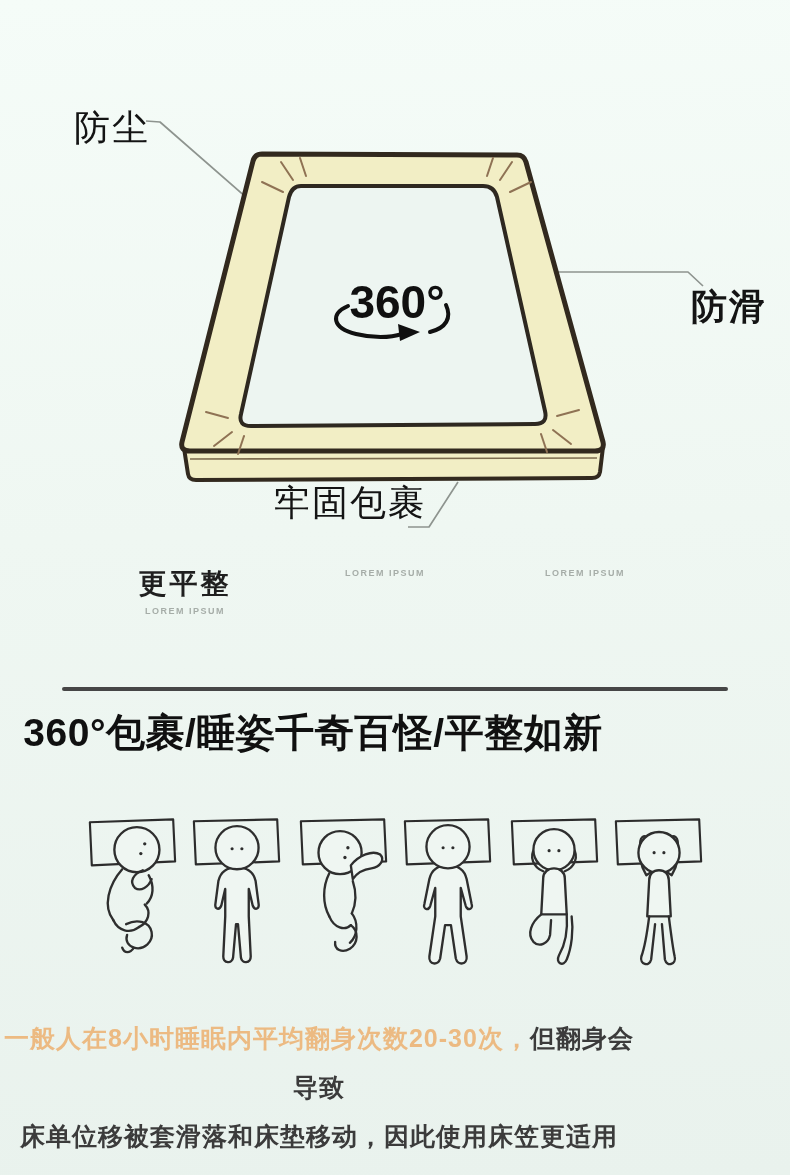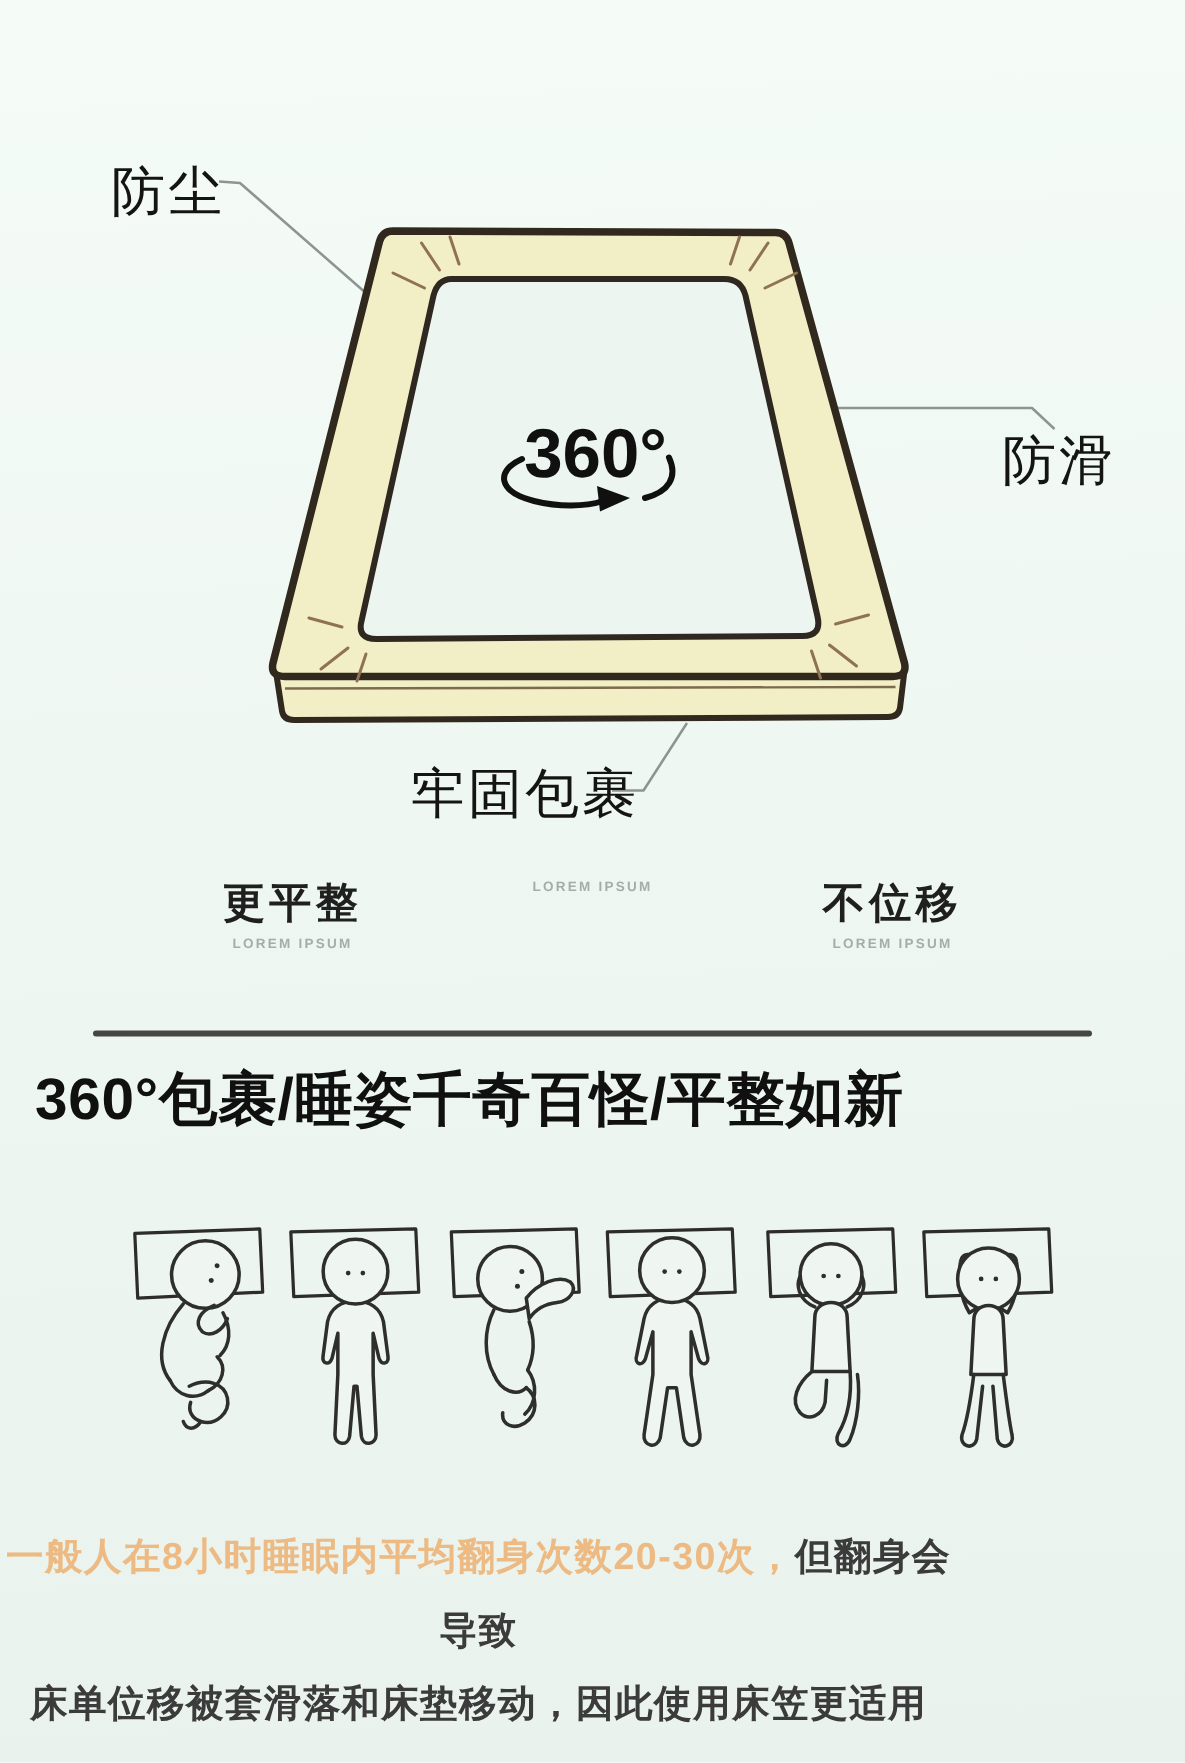--- a/index.html
+++ b/index.html
@@ -18,22 +18,22 @@
   .leader{stroke:#8e948f;stroke-width:1.7;fill:none;stroke-linejoin:round;}
   .rot-arrow{fill:none;stroke:#101010;stroke-width:4;stroke-linecap:round;}
   .rot-head{fill:#101010;stroke:none;}
   .rot-text{font-family:"Liberation Sans","DejaVu Sans",sans-serif;font-size:46px;font-weight:700;fill:#101010;}
   .diagram-label{
     position:absolute;font-size:36px;color:#141414;font-weight:500;
     letter-spacing:2px;white-space:nowrap;
   }
   
   #features{
-    position:absolute;top:583px;left:85px;width:620px;
-    display:flex;justify-content:center;text-align:center;
+    position:absolute;top:565px;left:85px;width:620px;
+    display:flex;justify-content:flex-start;text-align:center;
   }
   .feature{width:200px;}
   .feature-title{font-size:28px;font-weight:600;color:#1f1f1f;letter-spacing:3px;}
   .feature-sub{margin-top:3px;font-size:9px;font-weight:700;color:#a6ada8;letter-spacing:1.5px;}
   
   #divider{position:absolute;top:687px;left:62px;width:666px;height:4px;background:#464646;border-radius:2px;}
   #section-heading{
     position:absolute;top:706px;left:0;width:626px;text-align:center;
     font-size:39px;font-weight:700;color:#101010;letter-spacing:0.5px;
   }
@@ -86,33 +86,32 @@
 
     <text class="rot-text" x="397" y="228" text-anchor="middle">360°</text>
     <g>
       <path class="rot-arrow" d="M348,216 C330,224 332,238 356,244 C372,248 390,248 402,244"></path>
       <polygon class="rot-head" points="400,251 420,242 398,234"></polygon>
       <path class="rot-arrow" d="M430,242 C446,238 452,228 446,215"></path>
     </g>
   </svg>
 
   <div class="diagram-label" style="left:74px;top:104px;">防尘</div>
-  <div class="diagram-label" style="left:668px;top:283px;">防滑</div>
-  <div class="diagram-label" style="left:274px;top:505px;text-align:right;">牢固包裹</div>
+  <div class="diagram-label" style="left:691px;top:283px;font-weight:bold;">防滑</div>
+  <div class="diagram-label" style="left:274px;top:479px;text-align:right;">牢固包裹</div>
 
   <div id="features">
     <div class="feature">
       <div class="feature-title">更平整</div>
       <div class="feature-sub">LOREM IPSUM</div>
     </div>
     <div class="feature">
       <div class="feature-sub">LOREM IPSUM</div>
     </div>
     <div class="feature">
-      <div class="feature-title">不位移</div>
       <div class="feature-sub">LOREM IPSUM</div>
     </div>
   </div>
 
   <div id="divider"></div>
 
   <div id="section-heading">360°包裹/睡姿千奇百怪/平整如新</div>
 
   <div id="figures">
 

